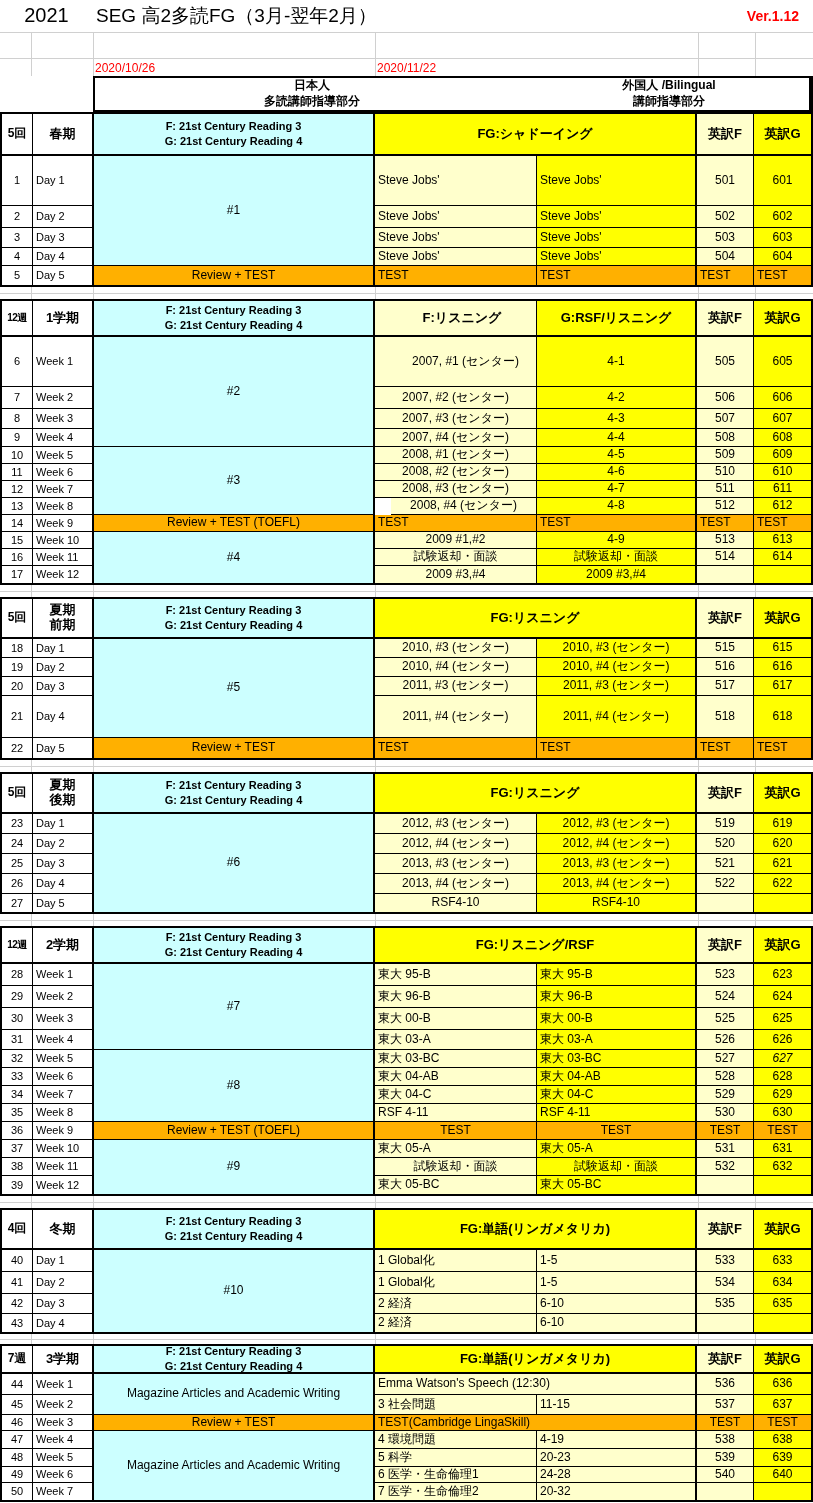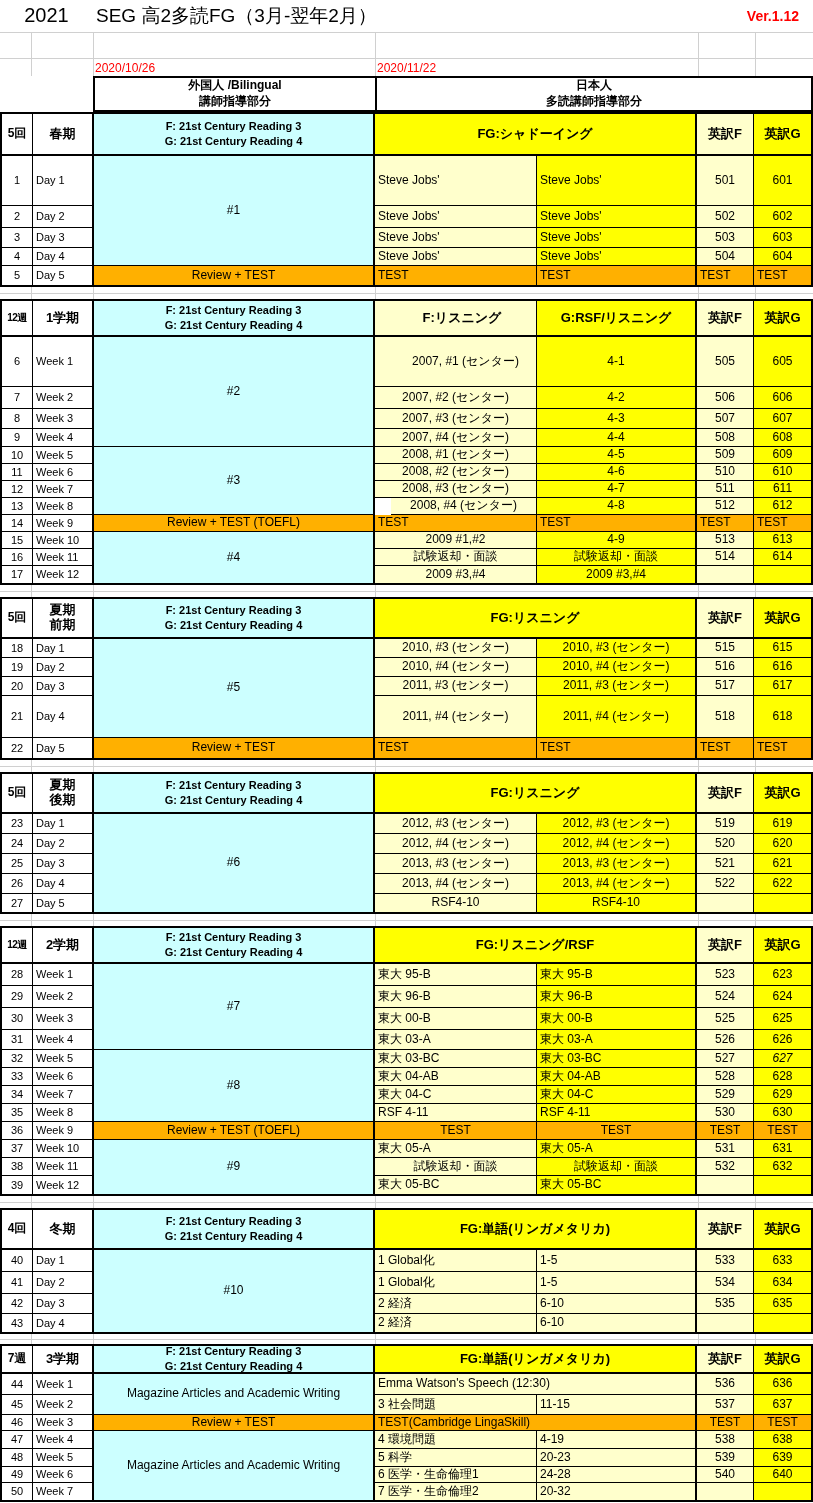--- a/index.html
+++ b/index.html
@@ -71,24 +71,24 @@
     <span class="gv" style="left:698px"></span>
     <span class="gv" style="left:755px"></span>
     <span class="gh" style="top:25px"></span>
     <div class="date date-left">2020/10/26</div>
     <div class="date date-right">2020/11/22</div>
   </div>
 
   <div class="main-header">
     <div class="mh-spacer"></div>
     <div class="mh-box">
+      <div class="mh-cell mh-japanese">日本人
+多読講師指導部分</div>
       <div class="mh-cell mh-foreign">外国人 /Bilingual
 講師指導部分</div>
-      <div class="mh-cell mh-japanese">日本人
-多読講師指導部分</div>
     </div>
   </div>
 
   <div id="sections">
       <div class="section" style="grid-template-rows: 42px 50px 22px 20px 18px 19px;">
         <div class="c count bB2" style="grid-area: 1 / 1;">5回</div>
         <div class="c hd bR2 bB2" style="grid-area: 1 / 2;">春期</div>
         <div class="c books bg-cyan bR2 bB2" style="grid-area: 1 / 3;">F: 21st Century Reading 3
 G: 21st Century Reading 4</div>
         <div class="c hd bg-yellow bR2 bB2" style="grid-area: 1 / 4 / auto / span 2;">FG:シャドーイング</div>

